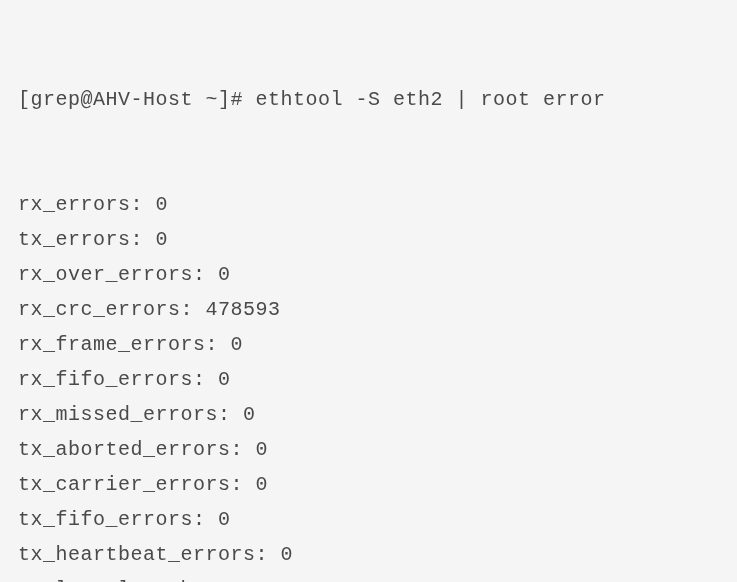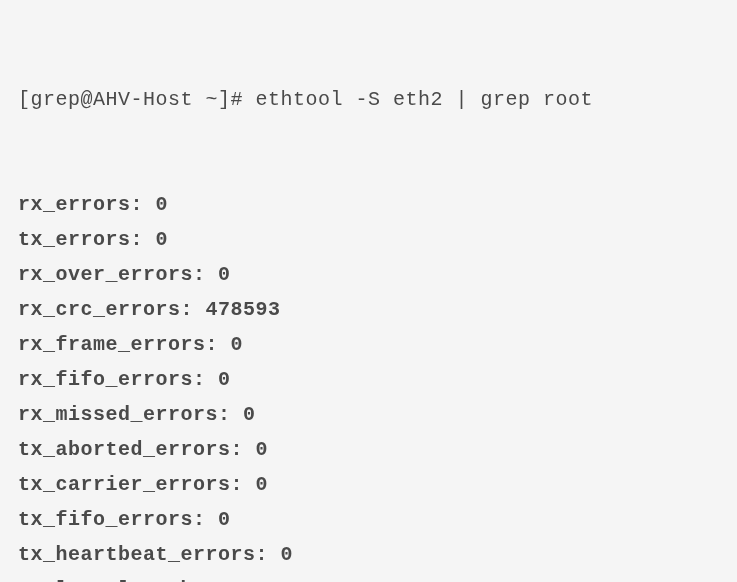--- a/index.html
+++ b/index.html
@@ -19,22 +19,21 @@
       line-height: 1.75;
     }
     .terminal {
       white-space: pre;
     }
     .prompt-line {
       display: block;
     }
     .output-line {
       display: block;
-      font-weight: bold;
     }
   </style>
 </head>
 <body>
 
 <div class="terminal">
-  <span class="prompt-line"><span>[grep@AHV-Host ~]# </span><span>ethtool -S eth2 | grep root</span></span>
+  <span class="prompt-line"><span>[grep@AHV-Host ~]# </span><span>ethtool -S eth2 | root error</span></span>
   <div id="output-container"><span class="output-line"><span>rx_errors</span><span>: </span><span>0</span></span><span class="output-line"><span>tx_errors</span><span>: </span><span>0</span></span><span class="output-line"><span>rx_over_errors</span><span>: </span><span>0</span></span><span class="output-line"><span>rx_crc_errors</span><span>: </span><span>478593</span></span><span class="output-line"><span>rx_frame_errors</span><span>: </span><span>0</span></span><span class="output-line"><span>rx_fifo_errors</span><span>: </span><span>0</span></span><span class="output-line"><span>rx_missed_errors</span><span>: </span><span>0</span></span><span class="output-line"><span>tx_aborted_errors</span><span>: </span><span>0</span></span><span class="output-line"><span>tx_carrier_errors</span><span>: </span><span>0</span></span><span class="output-line"><span>tx_fifo_errors</span><span>: </span><span>0</span></span><span class="output-line"><span>tx_heartbeat_errors</span><span>: </span><span>0</span></span><span class="output-line"><span>rx_long_length_errors</span><span>: </span><span>0</span></span></div>
 </div>
 
 </body></html>

